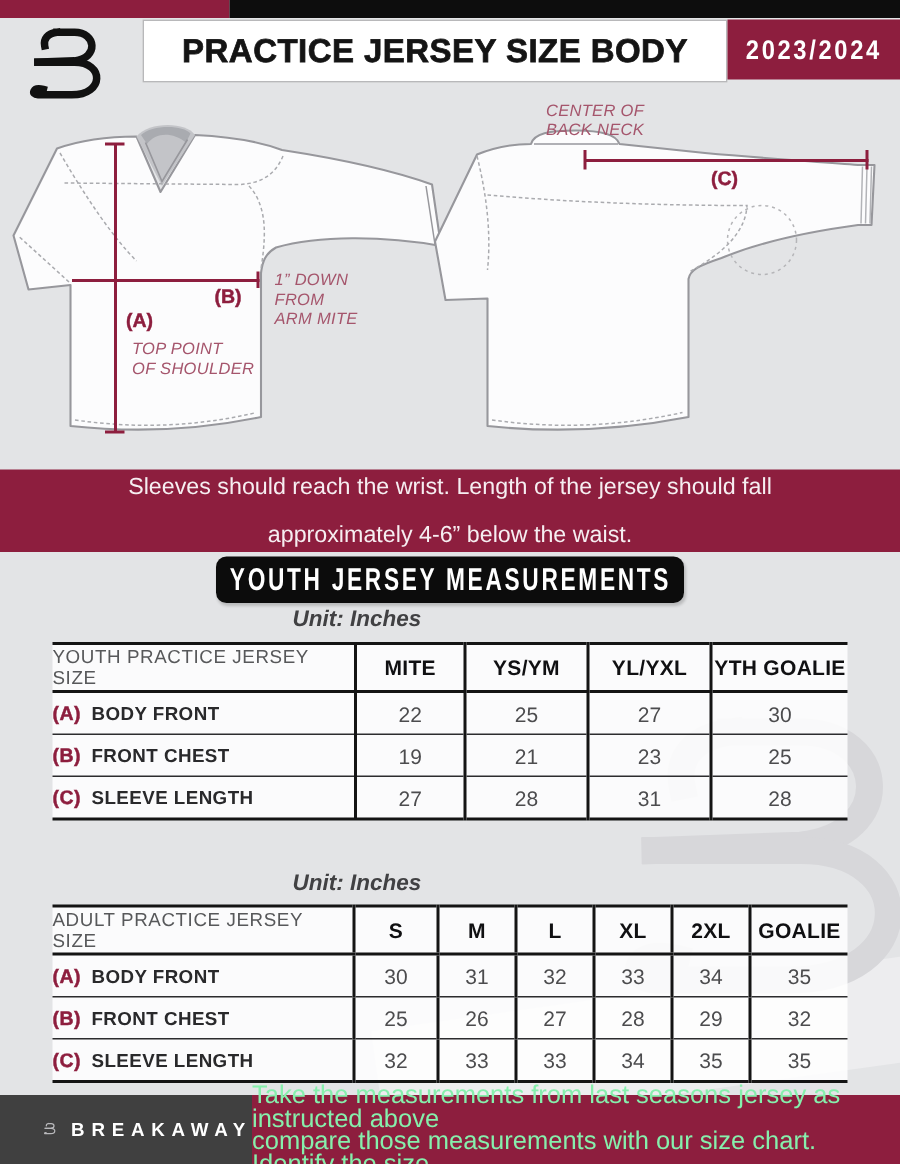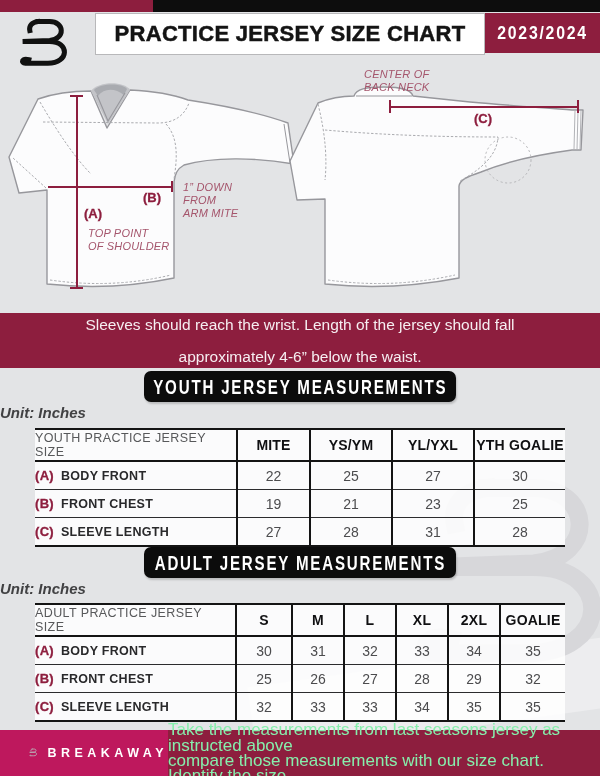--- a/index.html
+++ b/index.html
@@ -28,39 +28,39 @@
   
   .notice{left:0;top:313px;width:600px;height:55px;background:#8d1e3e;color:#f6eef1;
           display:flex;flex-direction:column;align-items:center;justify-content:space-between;
           font-size:15.5px;line-height:23px;}
 
   
   .pill{left:144px;width:312px;height:31px;background:#0c0c0c;border-radius:7px;
         display:flex;align-items:center;justify-content:center;box-shadow:1px 2px 2px rgba(0,0,0,.18);}
   .pill span{display:inline-block;color:#fff;font-weight:bold;font-size:21px;letter-spacing:2.5px;
              transform:scaleX(.72);white-space:nowrap;}
-  .unit{left:0;width:476px;text-align:left;font-style:italic;font-weight:bold;
+  .unit{left:0;width:476px;text-align:center;font-style:italic;font-weight:bold;
         font-size:15px;color:#414143;}
 
   
   table.sz{position:absolute;left:35px;width:530px;border-collapse:collapse;table-layout:fixed;
            border-top:2px solid #141414;border-bottom:2.5px solid #141414;}
   table.sz th,table.sz td{background:rgba(255,255,255,.85);padding:0;}
   table.sz thead th{height:30px;border-bottom:2px solid #141414;}
   table.sz tbody td{height:27px;}
   table.sz tbody tr + tr td{border-top:1.4px solid #2c2c2e;margin-top:28px;}
   table.sz .vline{border-left:2px solid #141414;}
   .corner{font-size:12.5px;font-weight:normal;color:#57585a;letter-spacing:.4px;text-align:left;padding-left:12px;}
   th.colh{font-size:14px;font-weight:bold;color:#101012;text-align:center;letter-spacing:.2px;}
   td.num{font-size:14px;color:#4c4c4e;text-align:center;}
   td.rowlabel{text-align:left;padding-left:14px;font-size:12.5px;font-weight:bold;color:#29292b;letter-spacing:.3px;}
   .rkey{color:#8d1e3e;margin-right:7px;font-size:13px;-webkit-text-stroke:.3px #8d1e3e;}
 
   
-  .f-black{left:0;top:730px;width:168px;height:46px;background:#be185d;
+  .f-black{left:0;top:730px;width:168px;height:46px;background:#404040;
            display:flex;align-items:center;padding-left:29px;box-sizing:border-box;gap:9px;}
   .brand{color:#fff;font-size:12.5px;font-weight:bold;letter-spacing:4.5px;white-space:nowrap;}
   .f-maroon{left:168px;top:730px;width:432px;height:46px;background:#8d1e3e;color:#86efac;
             font-size:17px;line-height:15.3px;display:flex;flex-direction:column;justify-content:center;
             box-sizing:border-box;}
 
   
   .swoosh{left:250px;top:655px;width:460px;height:70px;background:#ededef;transform:rotate(-8deg);}
 </style>
 </head>
@@ -78,21 +78,21 @@
 
   <div class="abs strip-maroon z1"></div>
   <div class="abs strip-black z1"></div>
   <svg class="abs z1" style="left:18px;top:17px;" width="58" height="58" viewBox="0 0 64 64">
     <g fill="none" stroke="#111" stroke-width="5.5" stroke-linecap="square">
       <path d="M22,5 C15,6 12,10 13,15 M22,5 H35 C51,5 53,24 35,26 L8,27"></path>
       <path d="M8,27 H35 C57,27 57,51 33,51 H8 C3,51 4,45 12,47"></path>
     </g>
   </svg>
   <div class="abs title-box z1">
-    <span>PRACTICE JERSEY SIZE CHART</span>
+    <span>PRACTICE JERSEY SIZE BODY</span>
   </div>
   <div class="abs season-box z1">
     <span>2023/2024</span>
   </div>
 
   <svg class="abs z1" style="left:0;top:60px;" width="600" height="255" viewBox="0 0 600 255">
     <g fill="#fcfcfd" stroke="#97979c" stroke-width="1.4" stroke-linejoin="round">
 
       <path d="M38,39 C55,33 72,31 91,31 L107,68 L130,30 C152,31 172,34 188,40
                C227,46 263,54 288,63 L294,104 C255,97 212,97 184,105
@@ -201,23 +201,20 @@
       <tr>
         <td class="rowlabel"><span class="rkey">(C)</span><span>SLEEVE LENGTH</span></td>
         <td class="num vline">27</td>
         <td class="num vline">28</td>
         <td class="num vline">31</td>
         <td class="num vline">28</td>
       </tr>
     </tbody>
   </table>
 
-  <div class="abs pill z1" style="top:547px;">
-    <span>ADULT JERSEY MEASUREMENTS</span>
-  </div>
   <div class="abs unit z1" style="top:580px;">Unit: Inches</div>
 
   <table class="sz z1" style="top:603px;">
     <colgroup>
         <col style="width:201px">
         <col style="width:56px">
         <col style="width:52px">
         <col style="width:52px">
         <col style="width:52px">
         <col style="width:52px">

